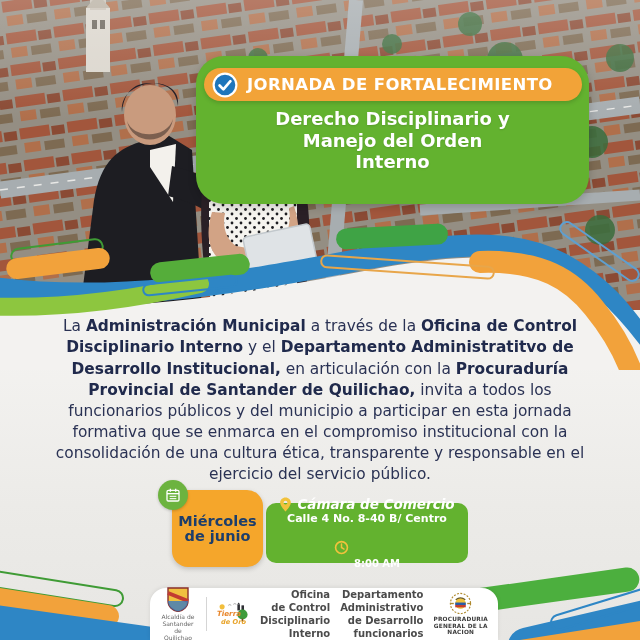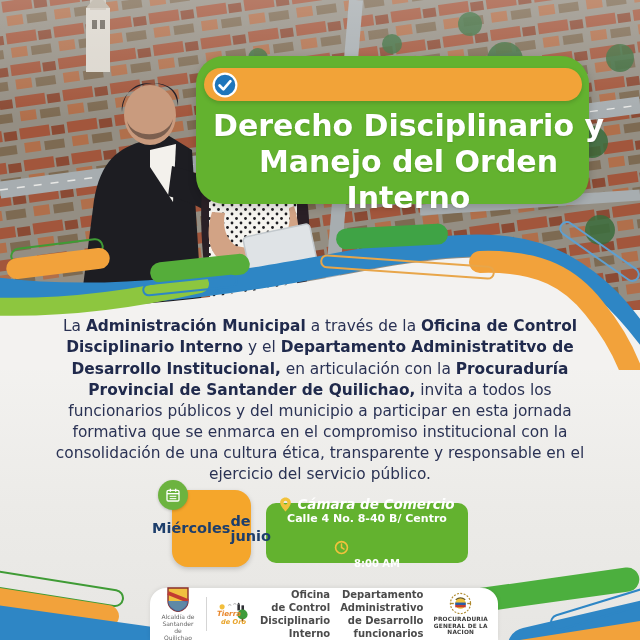--- a/index.html
+++ b/index.html
@@ -35,30 +35,30 @@
 
   
   .title-card{position:absolute;left:196px;top:56px;width:393px;height:148px;z-index:5;
               background:#63B22F;border-radius:28px;box-shadow:0 3px 8px rgba(0,0,0,.18);}
   .banner-pill{position:absolute;left:8px;top:12px;width:378px;height:33px;background:#F2A338;
                border-radius:17px;display:flex;align-items:center;gap:9px;padding-left:8px;
                box-shadow:0 2px 4px rgba(0,0,0,.15);}
   .banner-pill svg{flex:0 0 auto;}
   .banner-label{color:#fff;font-weight:800;font-size:16.5px;letter-spacing:.4px;white-space:nowrap;}
   .title-lines{position:absolute;left:0;top:52px;width:100%;text-align:center;color:#fff;
-               font-weight:800;font-size:30px;line-height:1.2;text-shadow:0 1px 2px rgba(0,0,0,.12);margin-left:16px;}
+               font-weight:800;font-size:18px;line-height:1.2;text-shadow:0 1px 2px rgba(0,0,0,.12);}
 
   
   .body-text{position:absolute;left:48px;top:301px;width:544px;z-index:5;text-align:center;
              font-size:15.4px;line-height:1.37;color:#2A3254;font-weight:500;}
   .body-text strong{font-weight:800;color:#202A4C;}
 
   
-  .date-badge{position:absolute;left:172px;top:490px;width:79px;height:77px;z-index:6;
-              background:#F5A62B;border-radius:16px;display:flex;flex-direction:row;
+  .date-badge{position:absolute;left:172px;top:490px;width:91px;height:77px;z-index:6;
+              background:#F5A62B;border-radius:16px;display:flex;flex-direction:column;
               align-items:center;justify-content:center;box-shadow:0 2px 5px rgba(0,0,0,.18);}
   .date-weekday,.date-month{font-size:14.5px;font-weight:800;color:#1D3E6B;line-height:1;}
   .date-day{font-size:44px;font-weight:800;color:#1B74BC;line-height:.95;letter-spacing:-1px;}
   .cal-chip{position:absolute;left:-14px;top:-10px;width:30px;height:30px;border-radius:50%;
             background:#6CB33F;display:flex;align-items:center;justify-content:center;
             box-shadow:0 1px 3px rgba(0,0,0,.2);}
   .venue-box{position:absolute;left:266px;top:503px;width:202px;height:60px;z-index:5;
              background:#63B22F;border-radius:10px;color:#fff;display:flex;flex-direction:column;
              align-items:center;justify-content:center;gap:1px;}
   .venue-line{display:flex;align-items:center;gap:5px;line-height:1.1;}
@@ -174,20 +174,21 @@
   <div class="deco b-bl-br"></div>
   <div class="deco outline b-bo-br"></div>
   <div class="deco b-or-br"></div>
 
   <div class="title-card">
     <div class="banner-pill">
       <svg width="26" height="26" viewBox="0 0 24 24">
         <circle cx="12" cy="12" r="10.5" fill="#1F76BB" stroke="#fff" stroke-width="2"></circle>
         <path d="M7,12.5 L10.5,16 L17,8.5" stroke="#fff" stroke-width="2.5" fill="none" stroke-linecap="round" stroke-linejoin="round"></path>
       </svg>
+      <span class="banner-label">JORNADA DE FORTALECIMIENTO</span>
     </div>
     <div class="title-lines">
       <div>Derecho Disciplinario y</div>
       <div>Manejo del Orden</div>
       <div>Interno</div>
     </div>
   </div>
 
   <p class="body-text"><span>La </span><strong>Administración Municipal</strong><span> a través de la </span><strong>Oficina de Control Disciplinario Interno</strong><span> y el </span><strong>Departamento Administratitvo de Desarrollo Institucional,</strong><span> en articulación con la </span><strong>Procuraduría Provincial de Santander de Quilichao,</strong><span> invita a todos los funcionarios públicos y del municipio a participar en esta jornada  formativa que se enmarca en el compromiso institucional con la consolidación de una cultura ética, transparente y responsable en el ejercicio del servicio público.</span></p>
 

